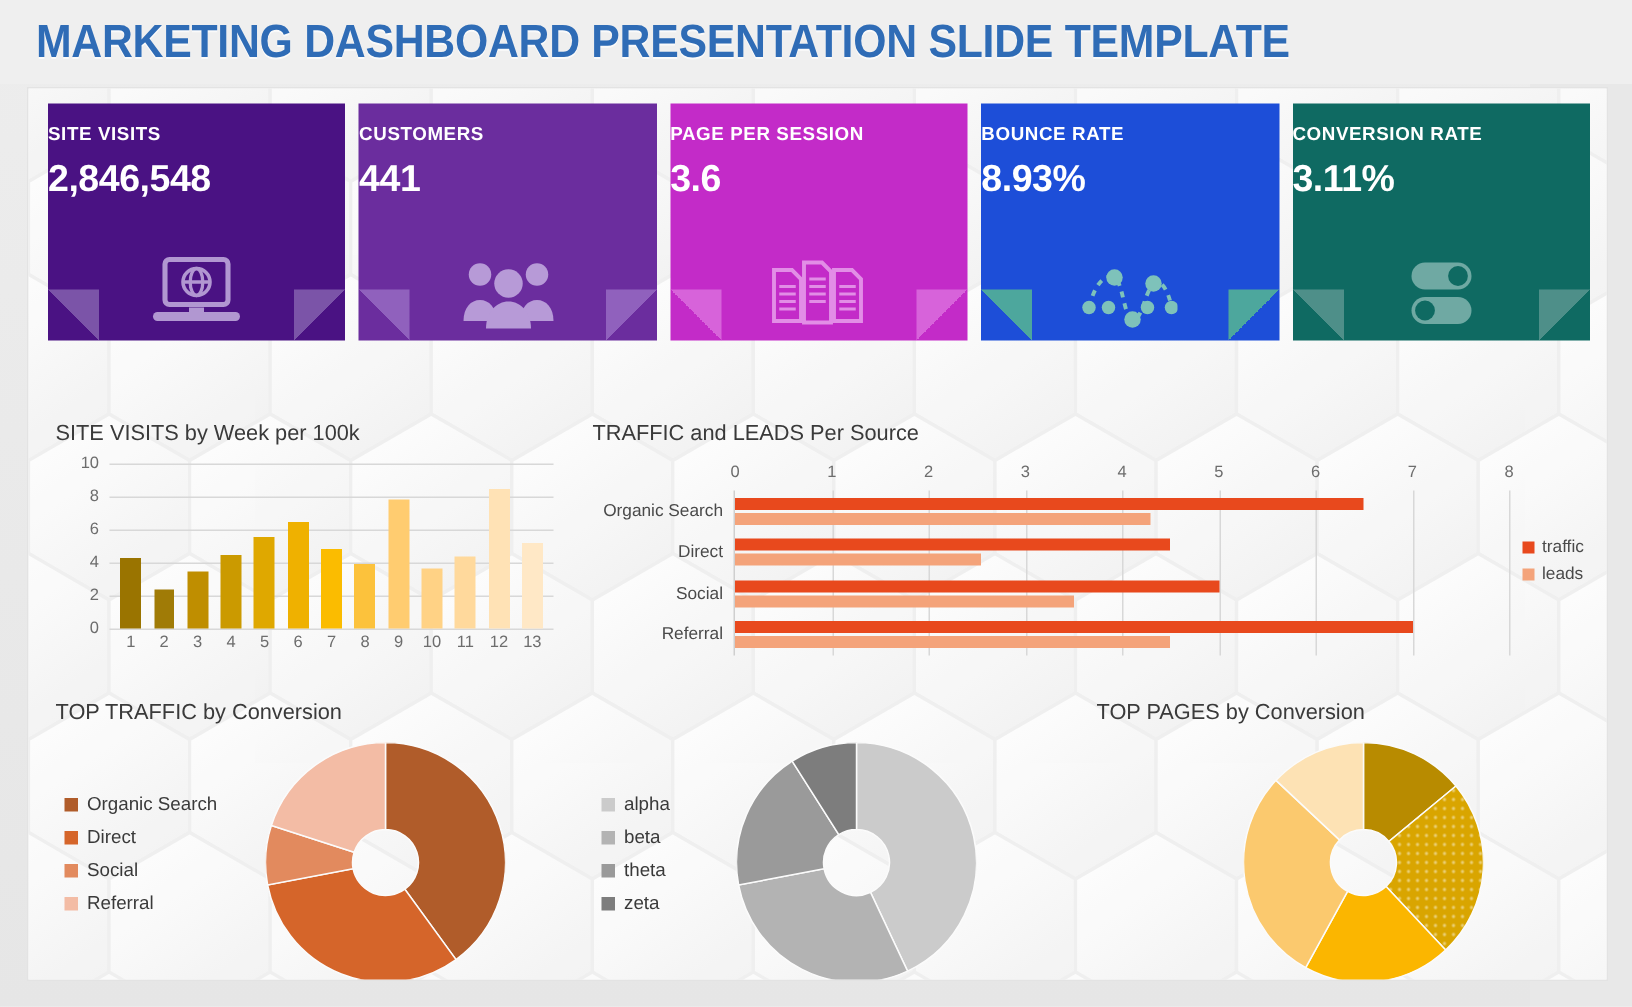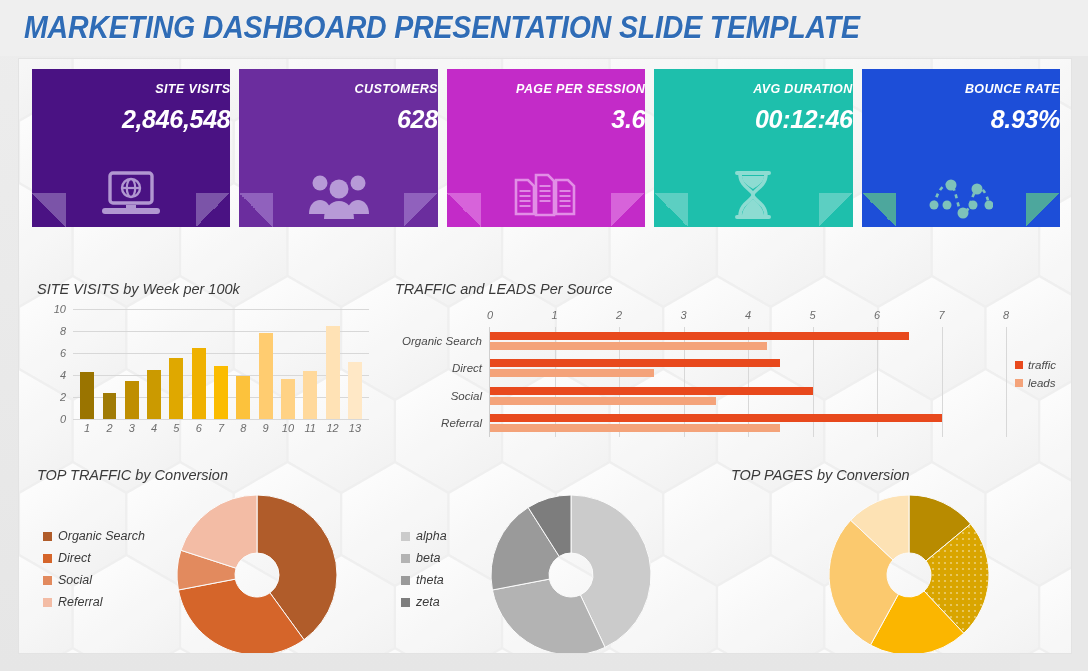--- a/index.html
+++ b/index.html
@@ -10,21 +10,20 @@
     overflow: hidden;
     font-family: "Liberation Sans", sans-serif;
     background: #e8e8e8;
   }
 
   #root {
     position: relative;
     width: 1020px;
     height: 671px;
     background: linear-gradient(180deg,#ededed 0%, #e6e6e6 100%);
-    font-style: italic;
   }
 
   
   #title-bar {
     position: absolute;
     left: 0; top: 0;
     width: 1088px; height: 56px;
     display: flex; align-items: center;
     padding-left: 24px;
     background: #efefef;
@@ -65,21 +64,21 @@
     width: 1028px; height: 158px;
     display: flex;
     gap: 9px;
   }
   .kpi-card {
     position: relative;
     flex: 1 1 0;
     overflow: hidden;
     display: flex;
     flex-direction: column;
-    align-items: flex-end;
+    align-items: flex-start;
   }
   .kpi-corner-l, .kpi-corner-r {
     position: absolute; bottom: 0;
     width: 34px; height: 34px;
     pointer-events: none;
   }
   .kpi-corner-l { left: 0;  }
   .kpi-corner-r { right: 0; }
   .kpi-title {
     margin-top: 13px;
@@ -306,21 +305,21 @@
                 <ellipse cx="32" cy="21" rx="4.2" ry="9" fill="none" stroke="#b197d1" stroke-width="2.2"></ellipse>
                 <rect x="3" y="41" width="58" height="6" rx="3" fill="#b197d1"></rect>
                 <rect x="27" y="38" width="10" height="3" fill="#b197d1"></rect>
               </svg>
             </div>
             <div class="kpi-corner-l" style="background: linear-gradient(to left bottom, rgb(123, 84, 168) 0px, rgb(123, 84, 168) 50%, transparent 50%, transparent 100%);"></div>
             <div class="kpi-corner-r" style="background: linear-gradient(to right bottom, rgb(123, 84, 168) 0px, rgb(123, 84, 168) 50%, transparent 50%, transparent 100%);"></div>
           </div>
           <div class="kpi-card" style="background: rgb(107, 45, 158);">
             <div class="kpi-title">CUSTOMERS</div>
-            <div class="kpi-value">628</div>
+            <div class="kpi-value">441</div>
             <div class="kpi-icon">
               <svg width="64" height="54" viewBox="0 0 64 54">
                 <circle cx="13" cy="16" r="7.5" fill="#b79ad7"></circle>
                 <circle cx="51" cy="16" r="7.5" fill="#b79ad7"></circle>
                 <path d="M2 47c0-9 5-14 11-14s11 5 11 14z" fill="#b79ad7"></path>
                 <path d="M40 47c0-9 5-14 11-14s11 5 11 14z" fill="#b79ad7"></path>
                 <circle cx="32" cy="22" r="9.5" fill="#b79ad7"></circle>
                 <path d="M17 52c0-11 7-18 15-18s15 7 15 18z" fill="#b79ad7"></path>
               </svg>
             </div>
@@ -351,51 +350,51 @@
                   <line x1="45.5" y1="24" x2="56.5" y2="24" stroke="#e28ee6" stroke-width="1.9"></line>
                   <line x1="45.5" y1="29" x2="56.5" y2="29" stroke="#e28ee6" stroke-width="1.9"></line>
                   <line x1="45.5" y1="34" x2="56.5" y2="34" stroke="#e28ee6" stroke-width="1.9"></line>
                   <line x1="45.5" y1="39" x2="56.5" y2="39" stroke="#e28ee6" stroke-width="1.9"></line>
                 </g>
               </svg>
             </div>
             <div class="kpi-corner-l" style="background: linear-gradient(to left bottom, rgb(215, 99, 218) 0px, rgb(215, 99, 218) 50%, transparent 50%, transparent 100%);"></div>
             <div class="kpi-corner-r" style="background: linear-gradient(to right bottom, rgb(215, 99, 218) 0px, rgb(215, 99, 218) 50%, transparent 50%, transparent 100%);"></div>
           </div>
-          <div class="kpi-card" style="background: rgb(30, 191, 172);">
-            <div class="kpi-title">AVG DURATION</div>
-            <div class="kpi-value">00:12:46</div>
-            <div class="kpi-icon">
-              <svg width="64" height="54" viewBox="0 0 64 54">
-                <path d="M16 6h32 M16 50h32" stroke="#8ddcd2" stroke-width="4" stroke-linecap="round"></path>
-                <path d="M19 7c0 13 13 16 13 21s-13 8-13 21 M45 7c0 13-13 16-13 21s13 8 13 21" fill="none" stroke="#8ddcd2" stroke-width="3.6"></path>
-                <path d="M21 9h22c0 6-5 9-11 13C26 18 21 15 21 9z" fill="#8ddcd2"></path>
-                <path d="M32 32c5 4 10 9 11 16H21c1-7 6-12 11-16z" fill="#8ddcd2"></path>
-              </svg>
-            </div>
-            <div class="kpi-corner-l" style="background: linear-gradient(to left bottom, rgb(92, 207, 194) 0px, rgb(92, 207, 194) 50%, transparent 50%, transparent 100%);"></div>
-            <div class="kpi-corner-r" style="background: linear-gradient(to right bottom, rgb(92, 207, 194) 0px, rgb(92, 207, 194) 50%, transparent 50%, transparent 100%);"></div>
-          </div>
           <div class="kpi-card" style="background: #1d4ed8;">
             <div class="kpi-title">BOUNCE RATE</div>
             <div class="kpi-value">8.93%</div>
             <div class="kpi-icon">
               <svg width="64" height="54" viewBox="0 0 64 54">
                 <path d="M5 38 C10 18 18 16 22 18 C28 22 28 44 34 46 C40 48 42 28 48 22 C52 18 58 26 60 38" fill="none" stroke="#7ec2ba" stroke-width="2.6" stroke-dasharray="4 4"></path>
                 <circle cx="5" cy="38" r="4.5" fill="#7ec2ba"></circle>
                 <circle cx="22" cy="18" r="5.5" fill="#7ec2ba"></circle>
                 <circle cx="34" cy="46" r="5.5" fill="#7ec2ba"></circle>
                 <circle cx="48" cy="22" r="5.5" fill="#7ec2ba"></circle>
                 <circle cx="60" cy="38" r="4.5" fill="#7ec2ba"></circle>
                 <circle cx="18" cy="38" r="4.5" fill="#7ec2ba"></circle>
                 <circle cx="44" cy="38" r="4.5" fill="#7ec2ba"></circle>
               </svg>
             </div>
             <div class="kpi-corner-l" style="background: linear-gradient(to left bottom, rgb(77, 167, 157) 0px, rgb(77, 167, 157) 50%, transparent 50%, transparent 100%);"></div>
             <div class="kpi-corner-r" style="background: linear-gradient(to right bottom, rgb(77, 167, 157) 0px, rgb(77, 167, 157) 50%, transparent 50%, transparent 100%);"></div>
+          </div>
+          <div class="kpi-card" style="background: rgb(15, 106, 98);">
+            <div class="kpi-title">CONVERSION RATE</div>
+            <div class="kpi-value">3.11%</div>
+            <div class="kpi-icon">
+              <svg width="64" height="54" viewBox="0 0 64 54">
+                <rect x="12" y="8" width="40" height="18" rx="9" fill="#6fa9a3"></rect>
+                <circle cx="43" cy="17" r="6.6" fill="#0f6a62"></circle>
+                <rect x="12" y="31" width="40" height="18" rx="9" fill="#6fa9a3"></rect>
+                <circle cx="21" cy="40" r="6.6" fill="#0f6a62"></circle>
+              </svg>
+            </div>
+            <div class="kpi-corner-l" style="background: linear-gradient(to left bottom, rgb(78, 143, 137) 0px, rgb(78, 143, 137) 50%, transparent 50%, transparent 100%);"></div>
+            <div class="kpi-corner-r" style="background: linear-gradient(to right bottom, rgb(78, 143, 137) 0px, rgb(78, 143, 137) 50%, transparent 50%, transparent 100%);"></div>
           </div>
         </div>
 
       <div id="colchart">
         <div class="sec-title" style="left:0;top:0;">SITE VISITS by Week per 100k</div>
         <div id="colchart-plot">
             <div class="grid-h" style="top: 110px;"></div>
             <div class="ytick" style="top: 110px;">0</div>
             <div class="grid-h" style="top: 88px;"></div>
             <div class="ytick" style="top: 88px;">2</div>

